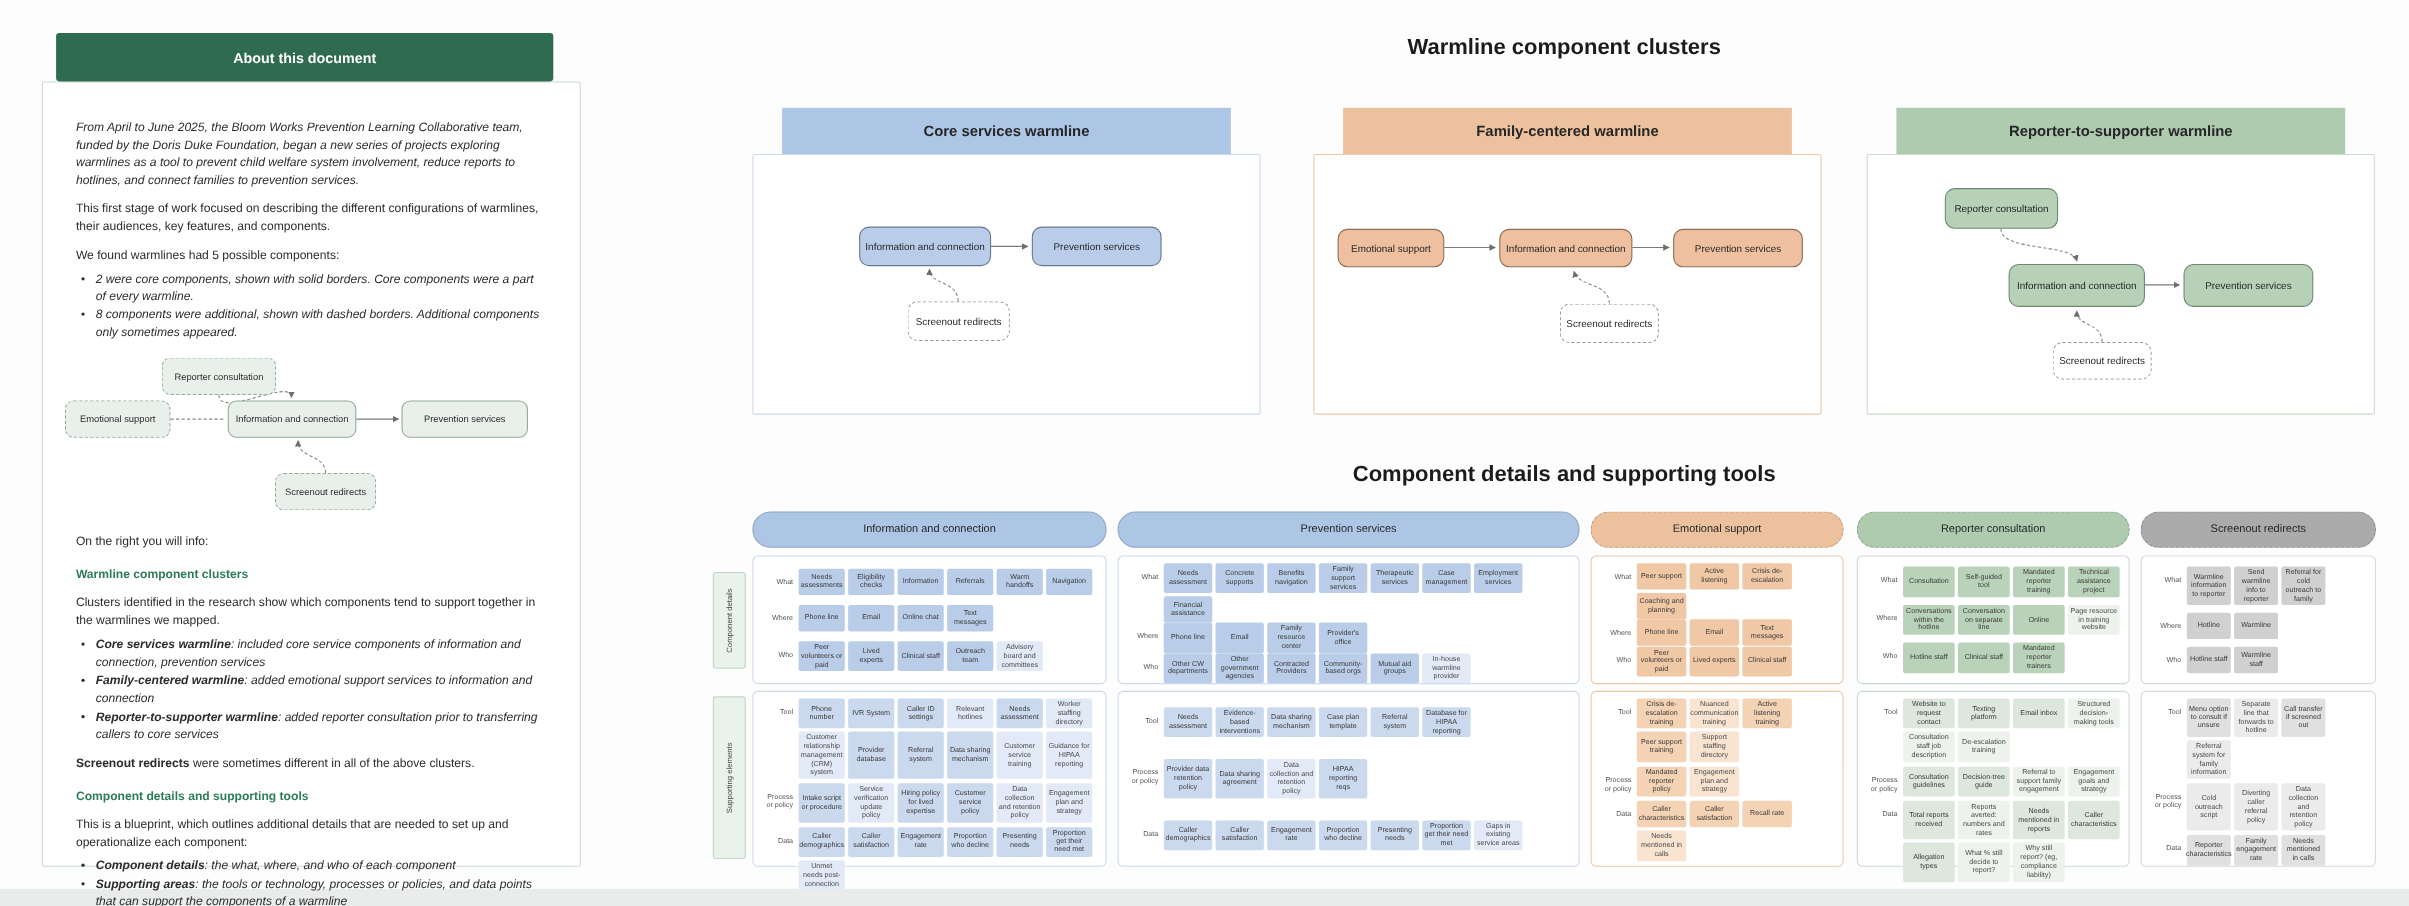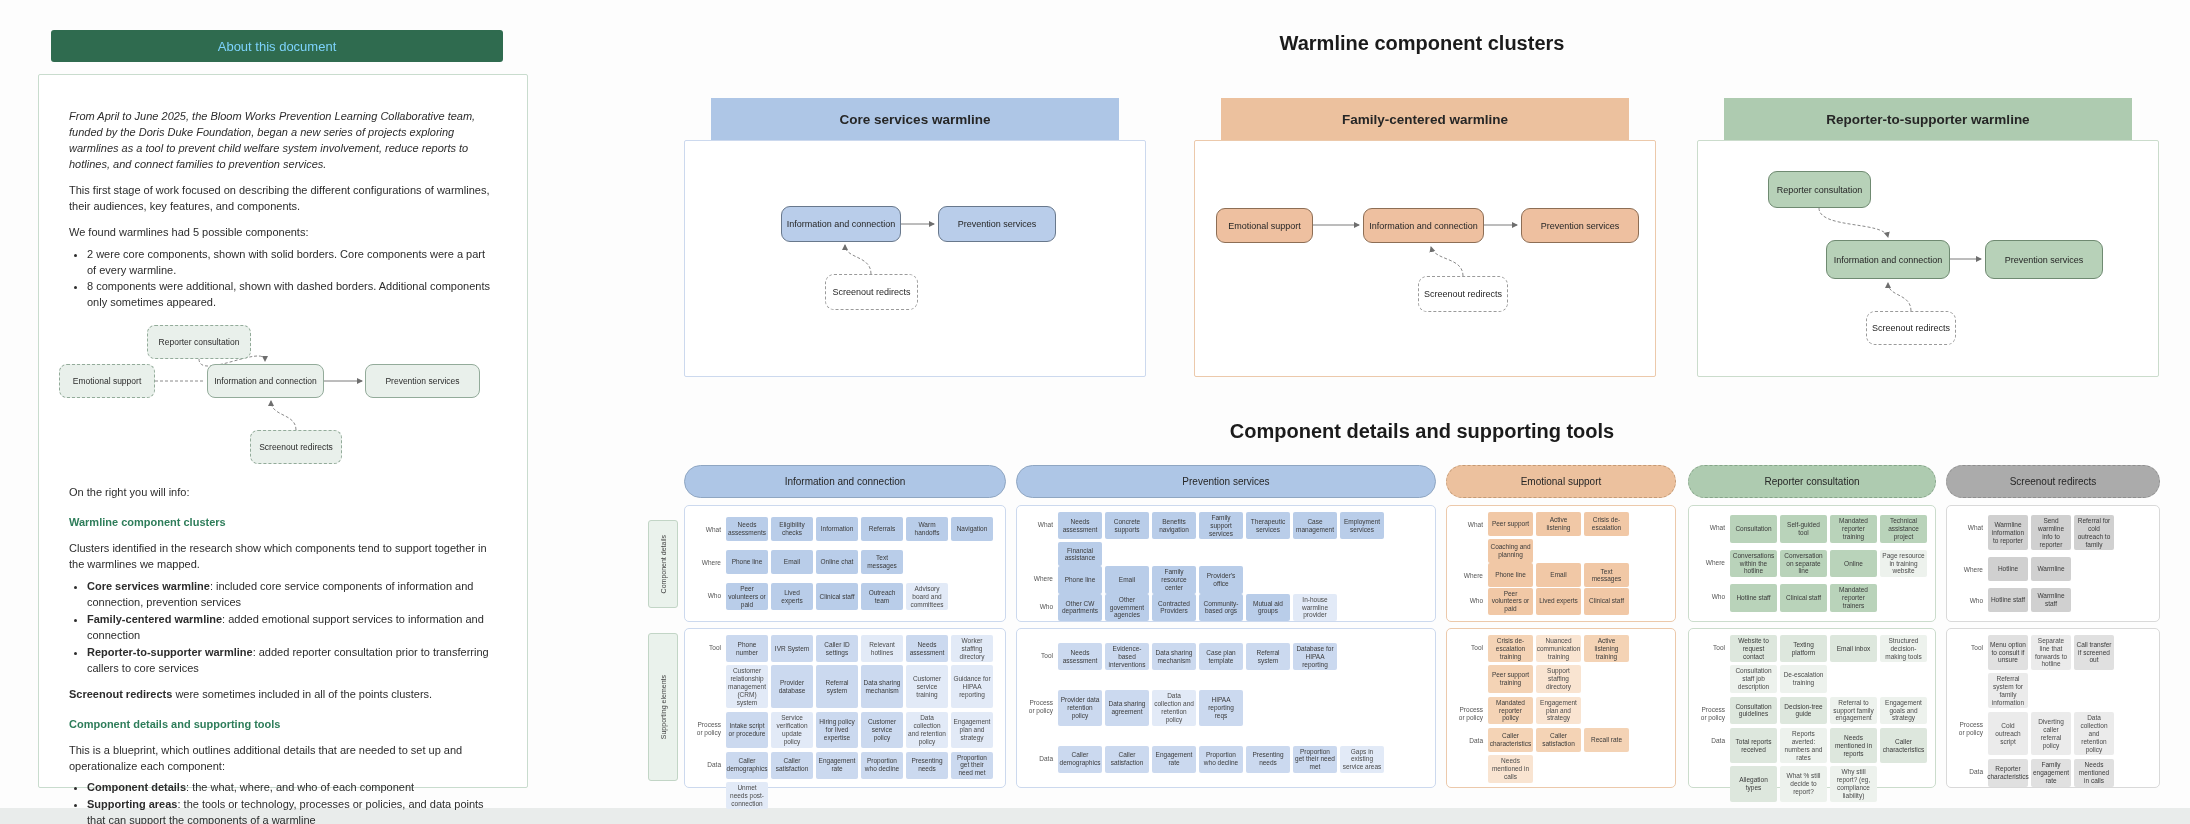--- a/index.html
+++ b/index.html
@@ -2,27 +2,27 @@
 <html><head>
 <meta charset="utf-8">
 <style>
   html,body{margin:0;padding:0;}
   body{background:#e9eceb;font-family:"Liberation Sans",sans-serif;}
   #root{position:relative;width:2190px;height:824px;background:#e9eceb;overflow:hidden;}
   .page{position:absolute;left:0;top:0;width:2190px;height:808px;background:#fdfdfd;}
 
   
   .doc{position:absolute;left:38px;top:30px;width:492px;height:760px;}
-  .doc-header{position:absolute;left:13px;top:0;width:452px;height:32px;background:#2f6b4f;border-radius:3px;
-    display:flex;align-items:center;justify-content:center;color:#7dd3fc;font-weight:normal;font-size:13px;z-index:2;}
+  .doc-header{position:absolute;left:13px;top:0;width:452px;height:44px;background:#2f6b4f;border-radius:3px;
+    display:flex;align-items:center;justify-content:center;color:#ffffff;font-weight:bold;font-size:13px;z-index:2;}
   .doc-body{position:absolute;left:0;top:44px;width:490px;height:714px;background:#fff;border:1px solid #c9dcce;border-radius:2px;
     padding:0 30px;box-sizing:border-box;color:#2c2c2c;font-size:11px;line-height:1.45;}
   .doc-body p{margin:10px 0 0 0;}
   .doc-body p.first{margin-top:34px;font-style:italic;}
-  .doc-body ul{margin:6px 0 0 6px;padding-left:12px;}
+  .doc-body ul{margin:6px 0 0 6px;padding-left:12px;font-style:italic;}
   .doc-body li{margin:1px 0;}
   .g-head{color:#2e7d5a;font-weight:bold;margin-top:14px;}
   .doc-flow{position:relative;width:440px;height:150px;margin:14px 0 4px -10px;}
   .doc-flow svg{position:absolute;left:0;top:0;}
   .fnode{position:absolute;background:#e9f0eb;border:1px solid #93ab9a;border-radius:8px;display:flex;align-items:center;justify-content:center;
     text-align:center;font-size:8.5px;color:#2c2c2c;box-sizing:border-box;}
   .fnode.dashed{border-style:dashed;}
 
   
   .sec-title{position:absolute;left:684px;width:1476px;text-align:center;font-size:20px;font-weight:bold;color:#1b1b1b;}
@@ -112,21 +112,21 @@
         </div>
 
       <p>On the right you will info:</p>
       <div class="g-head">Warmline component clusters</div>
       <p>Clusters identified in the research show which components tend to support together in the warmlines we mapped.</p>
       <ul id="cluster-bullets">
           <li><b>Core services warmline</b><span>: included core service components of information and connection, prevention services</span></li>
           <li><b>Family-centered warmline</b><span>: added emotional support services to information and connection</span></li>
           <li><b>Reporter-to-supporter warmline</b><span>: added reporter consultation prior to transferring callers to core services</span></li>
         </ul>
-      <p><b>Screenout redirects</b><span> were sometimes included in all of the points clusters.</span></p>
+      <p><b>Screenout redirects</b><span> were sometimes different in all of the above clusters.</span></p>
       <div class="g-head">Component details and supporting tools</div>
       <p>This is a blueprint, which outlines additional details that are needed to set up and operationalize each component:</p>
       <ul id="details-bullets">
           <li><b>Component details</b><span>: the what, where, and who of each component</span></li>
           <li><b>Supporting areas</b><span>: the tools or technology, processes or policies, and data points that can support the components of a warmline</span></li>
         </ul>
 
     </div>
   </div>
 

